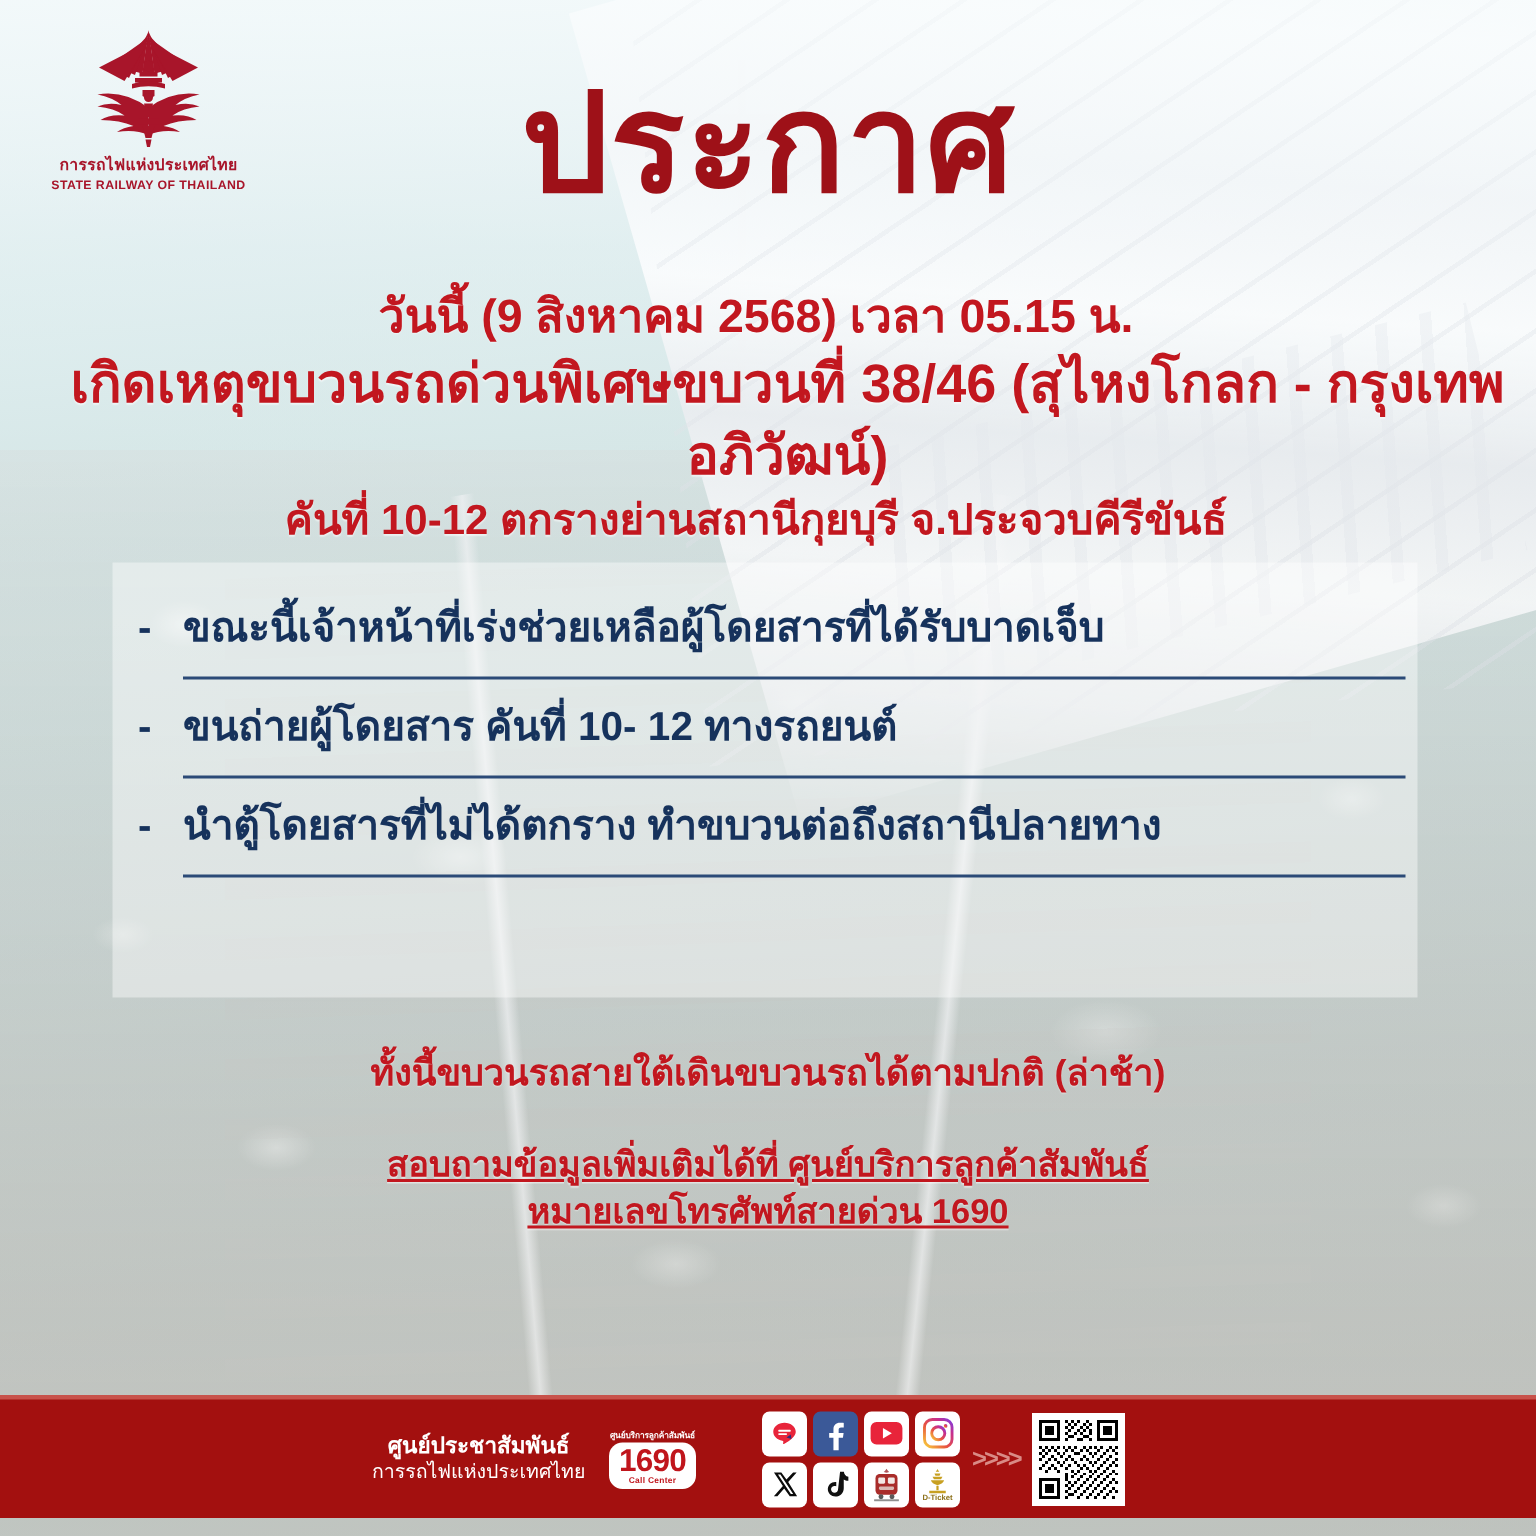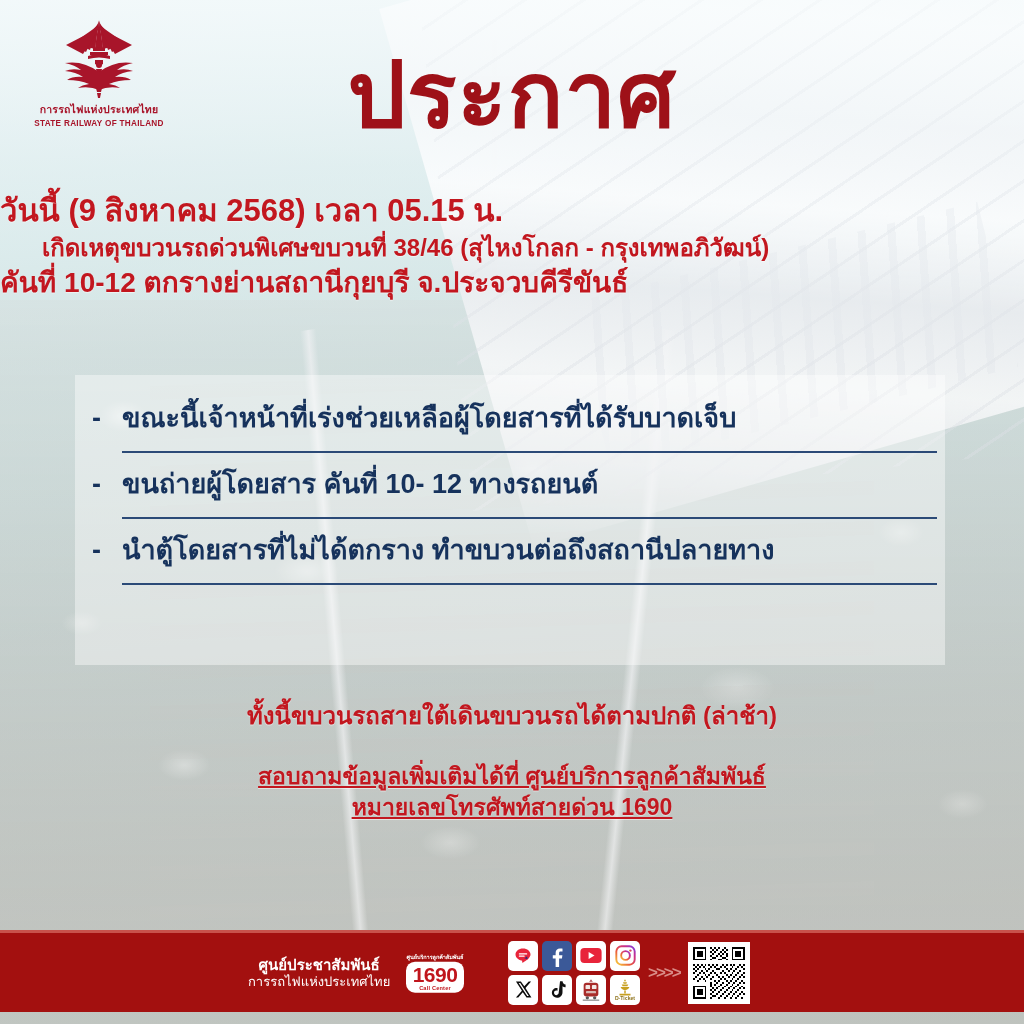--- a/index.html
+++ b/index.html
@@ -170,28 +170,28 @@
     font-size: 92px;
     font-weight: bold;
     color: #9e1118;
     line-height: 1.05;
     letter-spacing: 1px;
   }
 
   .red-block {
     position: absolute;
     left: 0; right: 16px; top: 190px;
-    text-align: left;
+    text-align: center;
     color: #c2171f;
     font-weight: bold;
     line-height: 1.34;
     text-shadow: 0 1px 1px rgba(255,255,255,0.55);
   }
   .red-line-1 { font-size: 31px; }
-  .red-line-2 { font-size: 24px; padding-left: 42px; }
+  .red-line-2 { font-size: 36px; padding-left: 42px; }
   .red-line-3 { font-size: 28px; }
 
   
   .panel {
     position: absolute;
     left: 75px; top: 375px;
     width: 870px; height: 290px;
     background: rgba(255,255,255,0.42);
   }
   .bullets {

